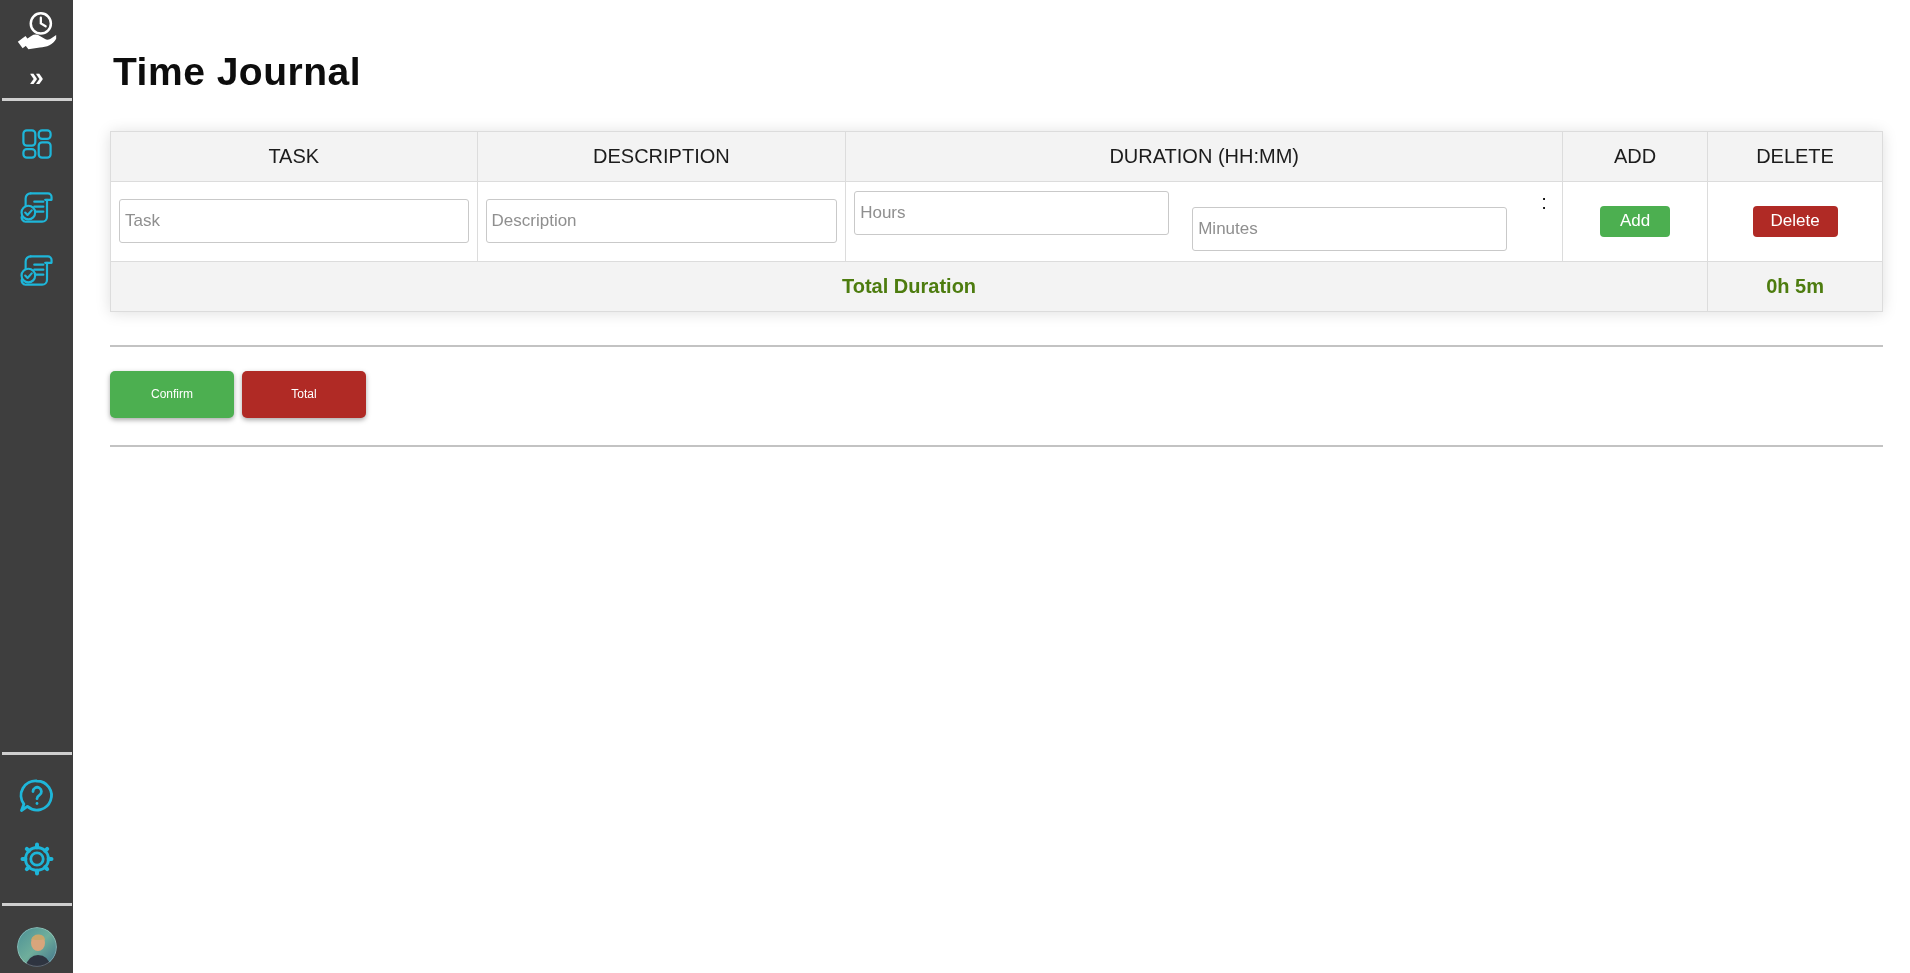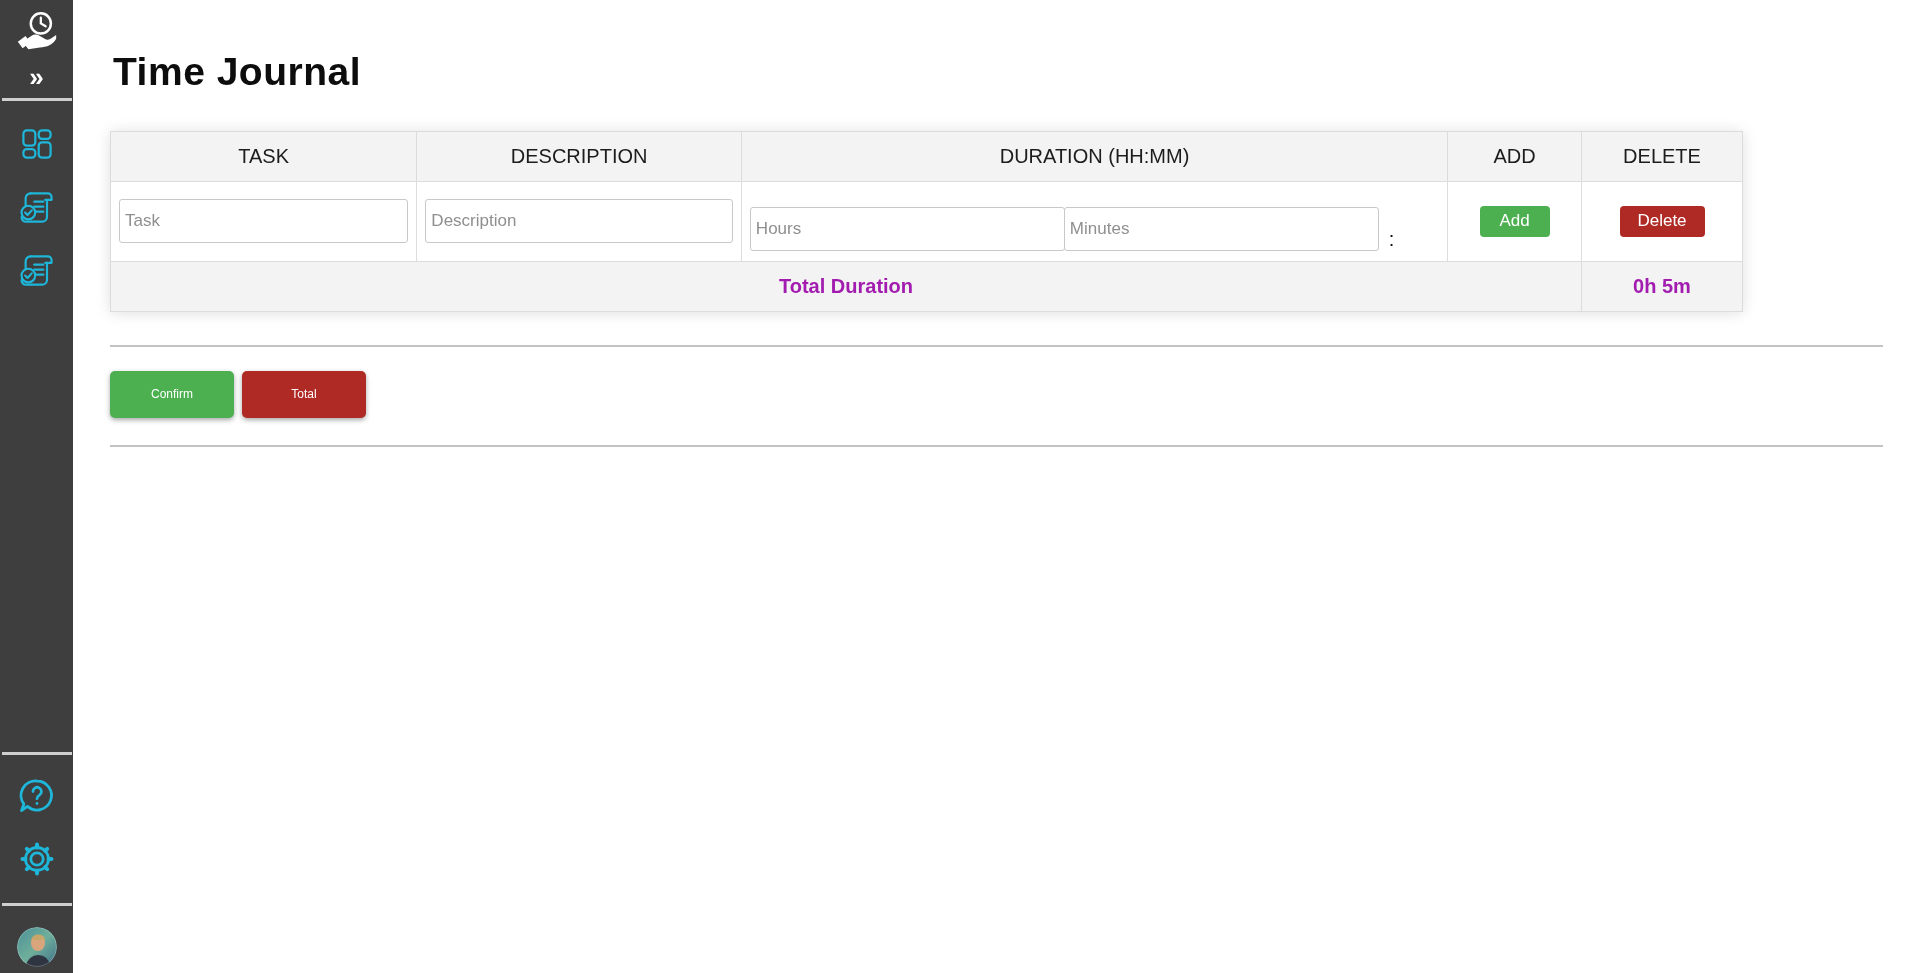--- a/index.html
+++ b/index.html
@@ -35,34 +35,34 @@
   .sb-divider.d3{margin-top:24px;}
   .sb-avatar{margin-top:21px;margin-bottom:6px;width:40px;height:40px;
     border-radius:50%;overflow:hidden;cursor:pointer;flex:none;}
 
   
   .main{margin-left:73px;padding:0 0 0 37px;}
   .page-title{margin-top:50px;margin-left:3px;font-size:39px;font-weight:700;
     color:#0d0d0d;line-height:1.15;letter-spacing:.5px;}
 
   .content{width:1773px;}
-  table.journal{margin-top:36px;width:1633px;border-collapse:collapse;
+  table.journal{margin-top:36px;width:1773px;border-collapse:collapse;
     box-shadow:0 1px 14px rgba(0,0,0,.13);background:#fff;}
   table.journal th,table.journal td{border:1px solid var(--border);}
   table.journal th{height:50px;background:var(--table-header-bg);
     font-size:20px;font-weight:400;color:#1c1c1c;text-align:center;}
   tr.input-row td{height:80px;background:#fff;padding:8px;vertical-align:middle;}
   tr.total-row td{height:50px;background:var(--table-header-bg);
-    font-size:20px;font-weight:700;text-align:center;color:#a21caf;}
+    font-size:20px;font-weight:700;text-align:center;color:#4d7c0f;}
 
   input.cell-input{width:100%;height:44px;border:1px solid #c9c9c9;
     border-radius:3px;font-size:17px;padding:0 5px;color:#333;outline:none;
     font-family:"Liberation Sans",sans-serif;background:#fff;}
   input.cell-input::placeholder{color:var(--placeholder);opacity:1;}
-  .duration-wrap{display:flex;align-items:flex-end;}
+  .duration-wrap{display:flex;align-items:flex-start;gap:24px;}
   .duration-wrap input{width:315px;flex:none;}
   .duration-wrap input.minutes{margin-left:-1px;margin-top:16px;}
   .colon{font-size:20px;color:#111;margin-left:10px;}
 
   .btn{display:inline-block;border:none;border-radius:4px;color:#fff;
     font-family:"Liberation Sans",sans-serif;cursor:pointer;text-align:center;}
   .btn-add{background:var(--green);height:31px;min-width:70px;
     padding:0 16px;font-size:17px;}
   .btn-delete{background:var(--red);height:31px;min-width:85px;
     padding:0 16px;font-size:17px;}

